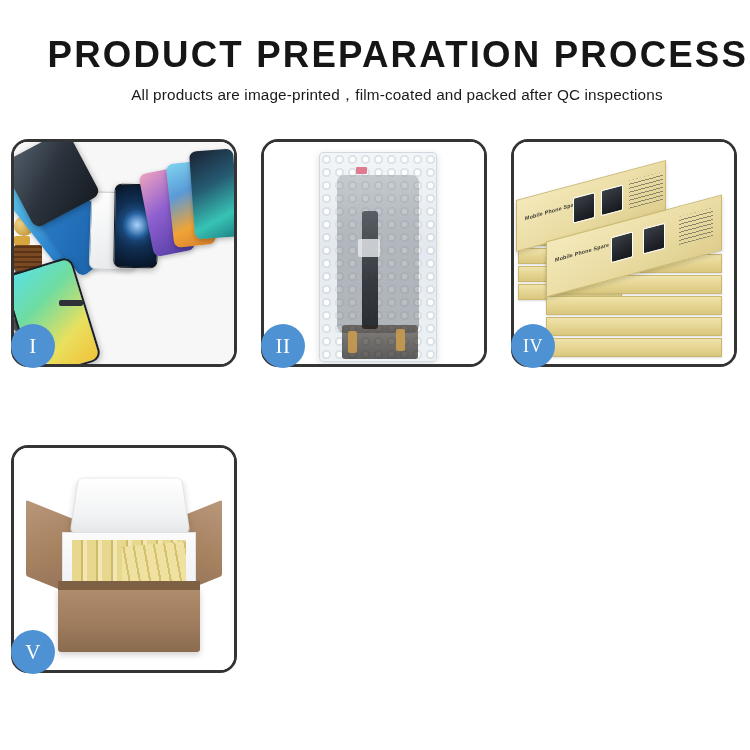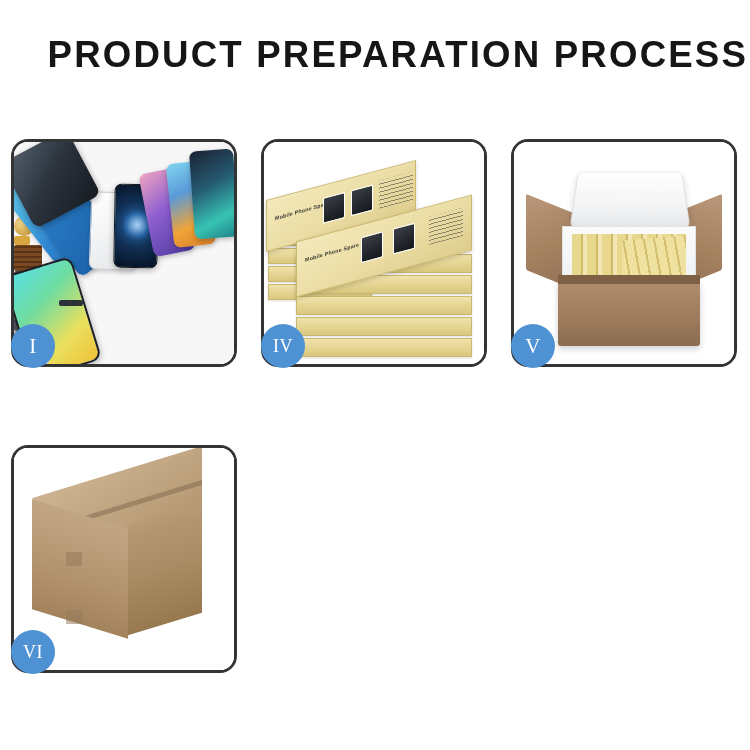--- a/index.html
+++ b/index.html
@@ -367,20 +367,21 @@
     transform: skewY(-16deg); border-radius: 2px;
   }
 </style>
 </head>
 <body>
 
 <div class="page">
 
   <div class="header">
     <div class="main-title">PRODUCT PREPARATION PROCESS</div>
+    <div class="sub-title">All products are image-printed，film-coated and packed after QC inspections</div>
   </div>
 
   <div class="grid">
 
     <div class="panel">
       <div class="panel-inner">
         <div class="scene-parts">
           <div class="ph ph-blue1"></div>
           <div class="ph ph-blue2"></div>
           <div class="ph ph-white"></div>
@@ -402,20 +403,36 @@
           <div class="p-bat"></div>
           <div class="p-sim"></div>
           <div class="p-spk"></div>
           <div class="p-hand"></div>
 
         </div>
       </div>
       <div class="badge">I</div>
     </div>
 
+    <div class="panel">
+      <div class="panel-inner">
+        <div class="scene-bubble">
+          <div class="bubble-bag">
+            <div class="bubble-screen"></div>
+            <div class="bubble-flex"></div>
+            <div class="bubble-conn"></div>
+            <div class="bubble-tag"></div>
+            <div class="bubble-pins"></div>
+            <div class="bubble-gold1"></div>
+            <div class="bubble-gold2"></div>
+          </div>
+        </div>
+      </div>
+      <div class="badge">II</div>
+    </div>
 
 
     <div class="panel">
       <div class="panel-inner">
         <div class="scene-stack">
 
           <div class="sbox" style="left:4px;  top:70px;  width:104px; height:16px;"></div>
           <div class="sbox" style="left:4px;  top:88px;  width:104px; height:16px;"></div>
           <div class="sbox" style="left:4px;  top:106px; width:104px; height:16px;"></div>
           <div class="sbox" style="left:4px;  top:124px; width:104px; height:16px;"></div>
@@ -454,28 +471,15 @@
           <div class="cooler-lid"></div>
           <div class="cooler-body"></div>
           <div class="cooler-items"></div>
           <div class="cooler-items2"></div>
           <div class="carton-front"></div>
         </div>
       </div>
       <div class="badge">V</div>
     </div>
 
-    <div class="panel">
-      <div class="panel-inner">
-        <div class="scene-carton">
-          <div class="cb-shine"></div>
-          <div class="cb-top"></div>
-          <div class="cb-left"></div>
-          <div class="cb-right"></div>
-          <div class="cb-tape1"></div>
-          <div class="cb-tape2"></div>
-        </div>
-      </div>
-      <div class="badge wide">VI</div>
-    </div>
 
   </div>
 </div>
 
 </body></html>

